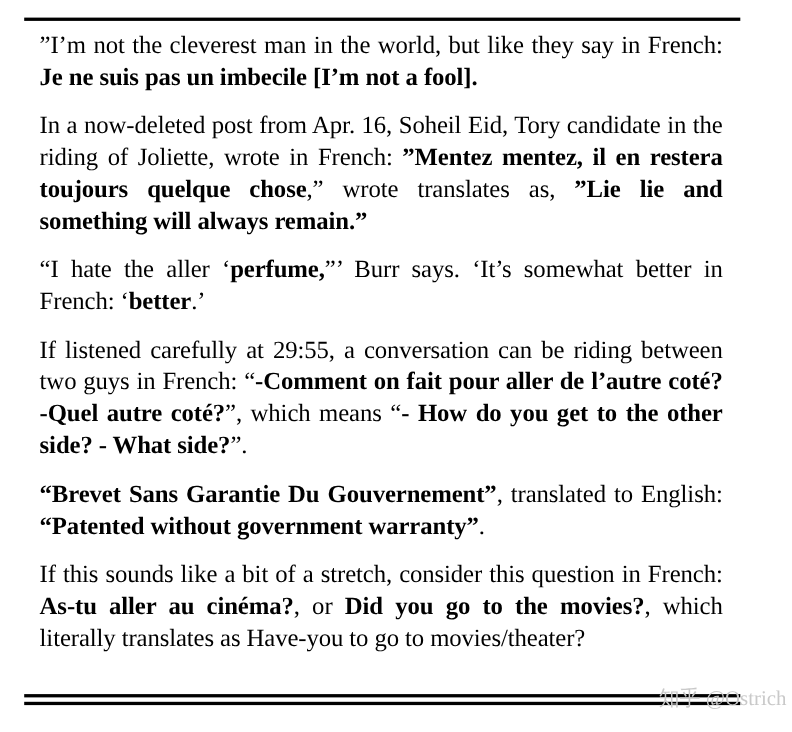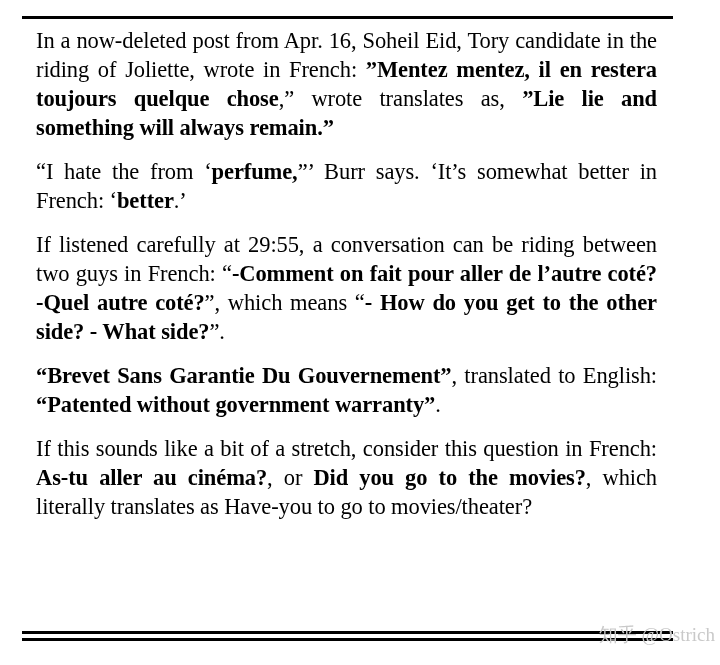--- a/index.html
+++ b/index.html
@@ -63,22 +63,23 @@
     color: var(--watermark, #c9c9c9);
     white-space: nowrap;
   }
 </style>
 </head>
 <body>
 
 <div class="page" style="--bg: #ffffff; --text: #000000; --rule: #000000; --watermark: #c9c9c9;">
   <div class="rule-top"></div>
   <div class="content">
+      <p class="para"><span>”I’m not the cleverest man in the world, but like they say in French: </span><b>Je ne suis pas un imbecile [I’m not a fool].</b></p>
       <p class="para"><span>In a now-deleted post from Apr. 16, Soheil Eid, Tory candidate in the riding of Joliette, wrote in French: </span><b>”Mentez mentez, il en restera toujours quelque chose</b><span>,” wrote translates as, </span><b>”Lie lie and something will always remain.”</b></p>
-      <p class="para"><span>“I hate the from ‘</span><b>perfume,</b><span>”’ Burr says. ‘It’s somewhat better in French: ‘</span><b>better</b><span>.’</span></p>
+      <p class="para"><span>“I hate the aller ‘</span><b>perfume,</b><span>”’ Burr says. ‘It’s somewhat better in French: ‘</span><b>better</b><span>.’</span></p>
       <p class="para"><span>If listened carefully at 29:55, a conversation can be riding between two guys in French: “</span><b>-Comment on fait pour aller de l’autre coté? -Quel autre coté?</b><span>”, which means “</span><b>- How do you get to the other side? - What side?</b><span>”.</span></p>
       <p class="para"><b>“Brevet Sans Garantie Du Gouvernement”</b><span>, translated to English: </span><b>“Patented without government warranty”</b><span>.</span></p>
       <p class="para"><span>If this sounds like a bit of a stretch, consider this ques­tion in French: </span><b>As-tu aller au cinéma?</b><span>, or </span><b>Did you go to the movies?</b><span>, which literally translates as Have-you to go to movies/theater?</span></p>
     </div>
   <div class="rule-bottom">
     <div class="rline"></div>
     <div class="rline"></div>
   </div>
   <div class="watermark">知乎 @Ostrich</div>
 </div>

